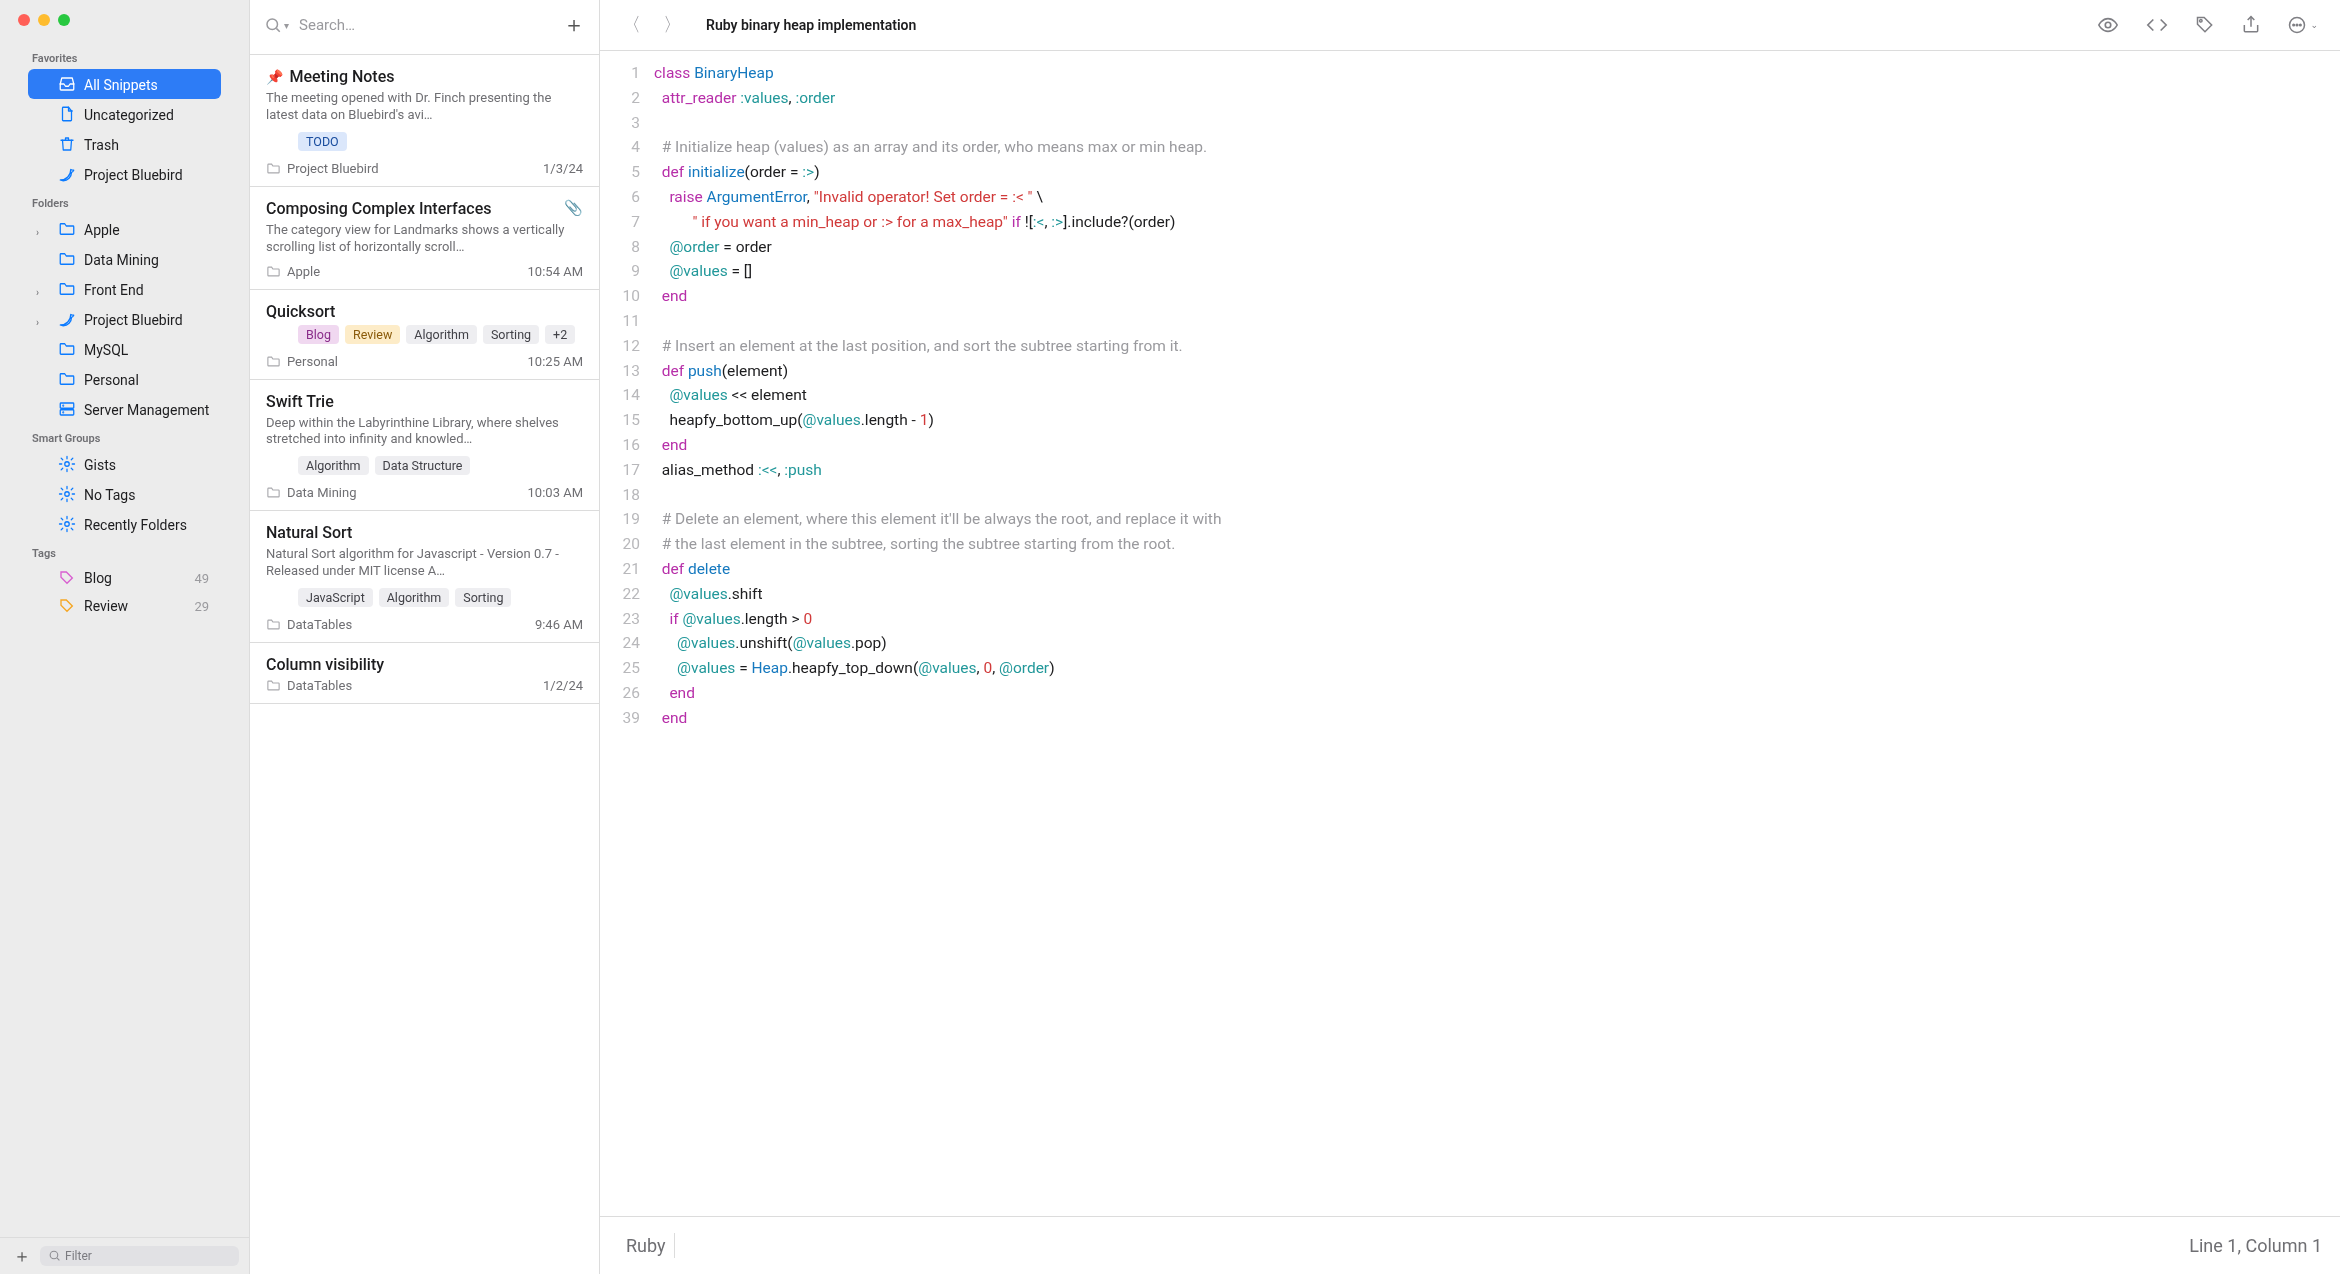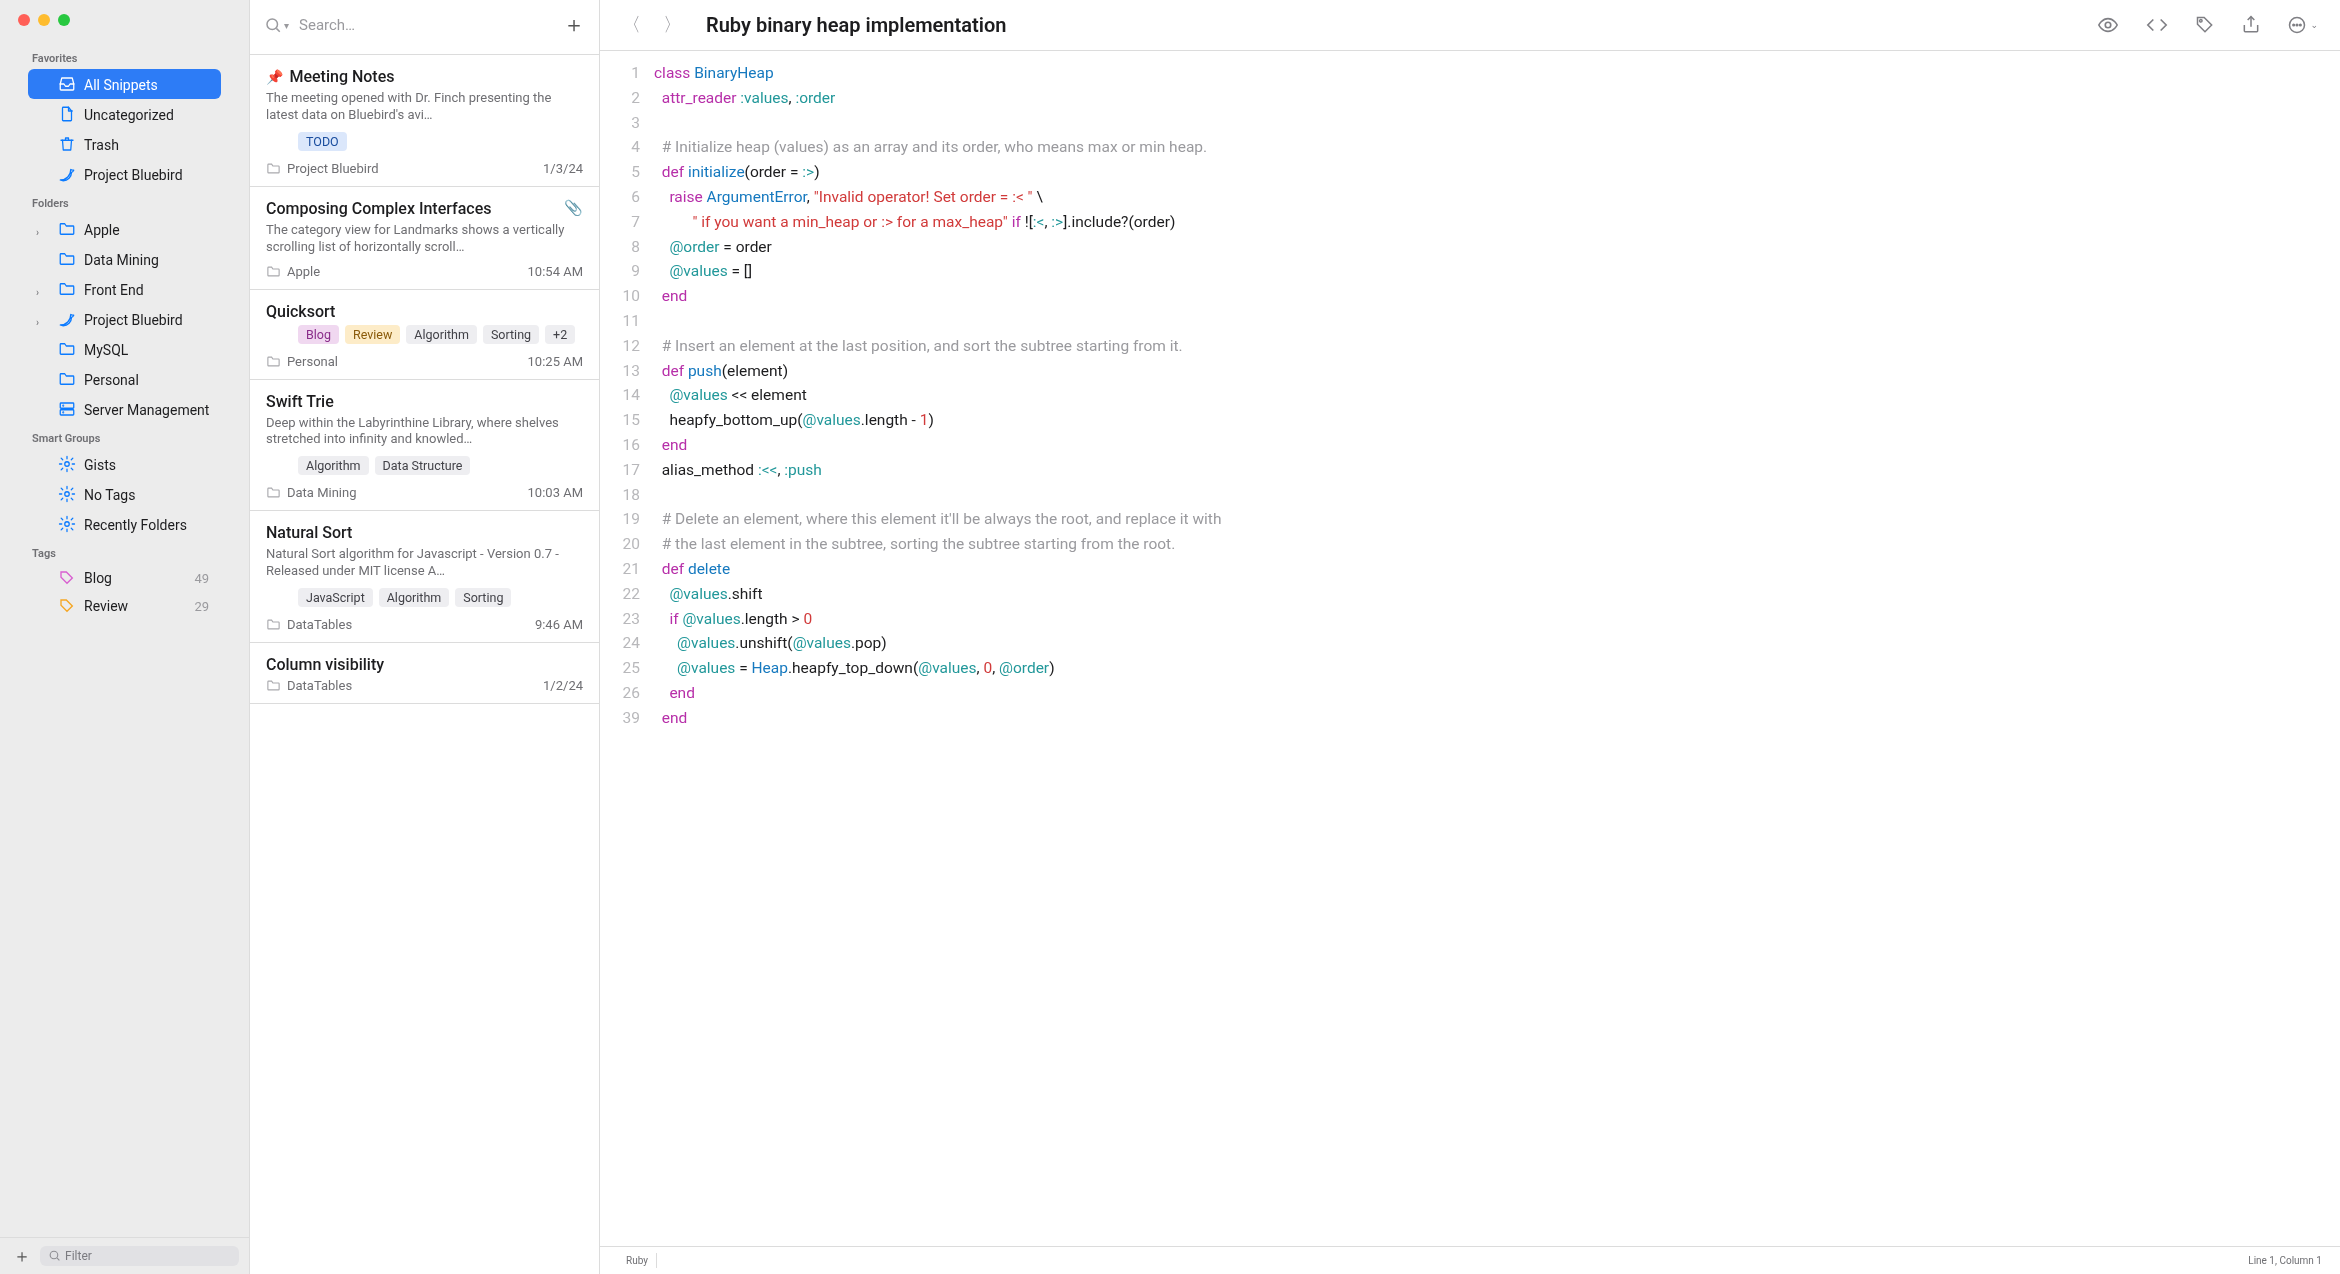--- a/index.html
+++ b/index.html
@@ -63,34 +63,34 @@
   .sn-tag.pink{background:var(--tag-pink);color:#8a2d8a;}
   .sn-tag.yellow{background:var(--tag-yellow);color:#8a5a0a;}
   .sn-tag.blue{background:var(--tag-blue);color:#1a4d9e;}
   .sn-foot{display:flex;align-items:center;gap:6px;color:var(--text-dim);font-size:13px;}
   .sn-date{margin-left:auto;}
   .folder-glyph{font-size:14px;color:#a9a9ad;}
   
   .editor{flex:1;display:flex;flex-direction:column;min-width:0;}
   .ed-top{display:flex;align-items:center;gap:12px;padding:12px 22px;border-bottom:1px solid var(--border);}
   .nav-arrows{display:flex;gap:22px;color:#9c9ca1;font-size:19px;}
-  .ed-title{font-size:20px;font-weight:600;margin-left:12px;}
+  .ed-title{font-size:14px;font-weight:600;margin-left:12px;}
   .ed-actions{margin-left:auto;display:flex;gap:26px;color:#7f7f84;font-size:17px;align-items:center;}
   .ed-body{flex:1;display:flex;overflow:auto;font-family:ui-monospace,Menlo,Consolas,monospace;font-size:15.5px;line-height:1.6;padding:10px 0;}
   .gutter{width:54px;text-align:right;color:var(--gutter-text);padding-right:14px;user-select:none;}
   .code{white-space:pre;padding-right:20px;}
   .tok-kw{color:#b72fa9;}
   .tok-cls{color:#1679bf;}
   .tok-def{color:#1679bf;}
   .tok-sym{color:#22989a;}
   .tok-ivar{color:#22989a;}
   .tok-str{color:#d13a3a;}
   .tok-cmt{color:#9a9a9e;}
   .tok-num{color:#d13a3a;}
-  .ed-status{display:flex;align-items:center;padding:6px 18px;border-top:1px solid var(--border);color:var(--text-dim);font-size:10px;}
+  .ed-status{display:flex;align-items:center;padding:16px 18px;border-top:1px solid var(--border);color:var(--text-dim);font-size:18px;}
   .ed-lang{padding:2px 8px;border-right:1px solid var(--border);}
   .ed-pos{margin-left:auto;}
   svg{display:block;}
 </style>
 </head>
 <body>
 
 <div class="app">
 
   <aside class="sidebar">

